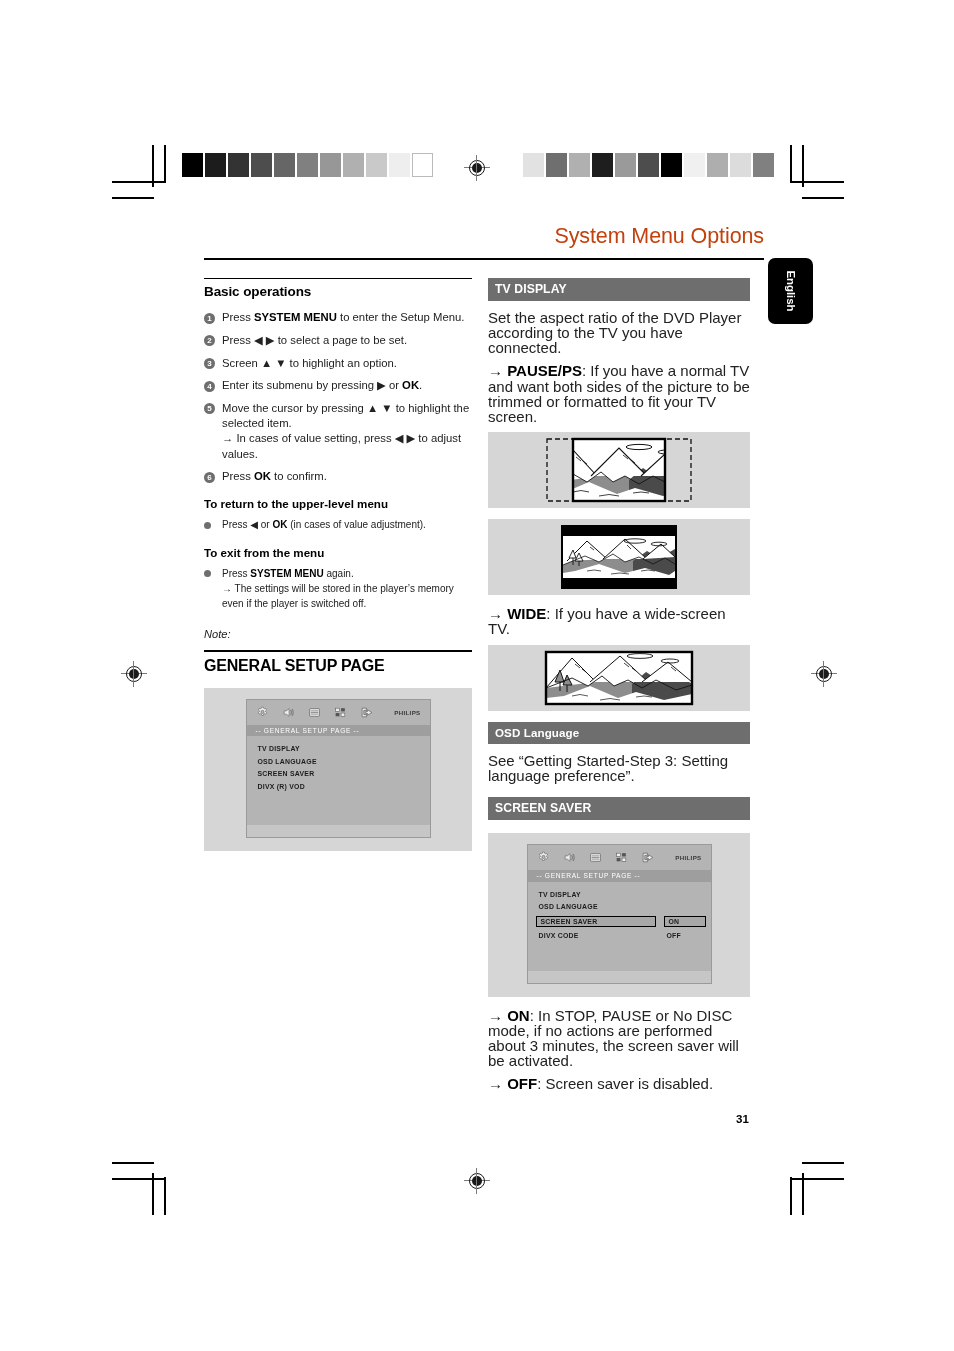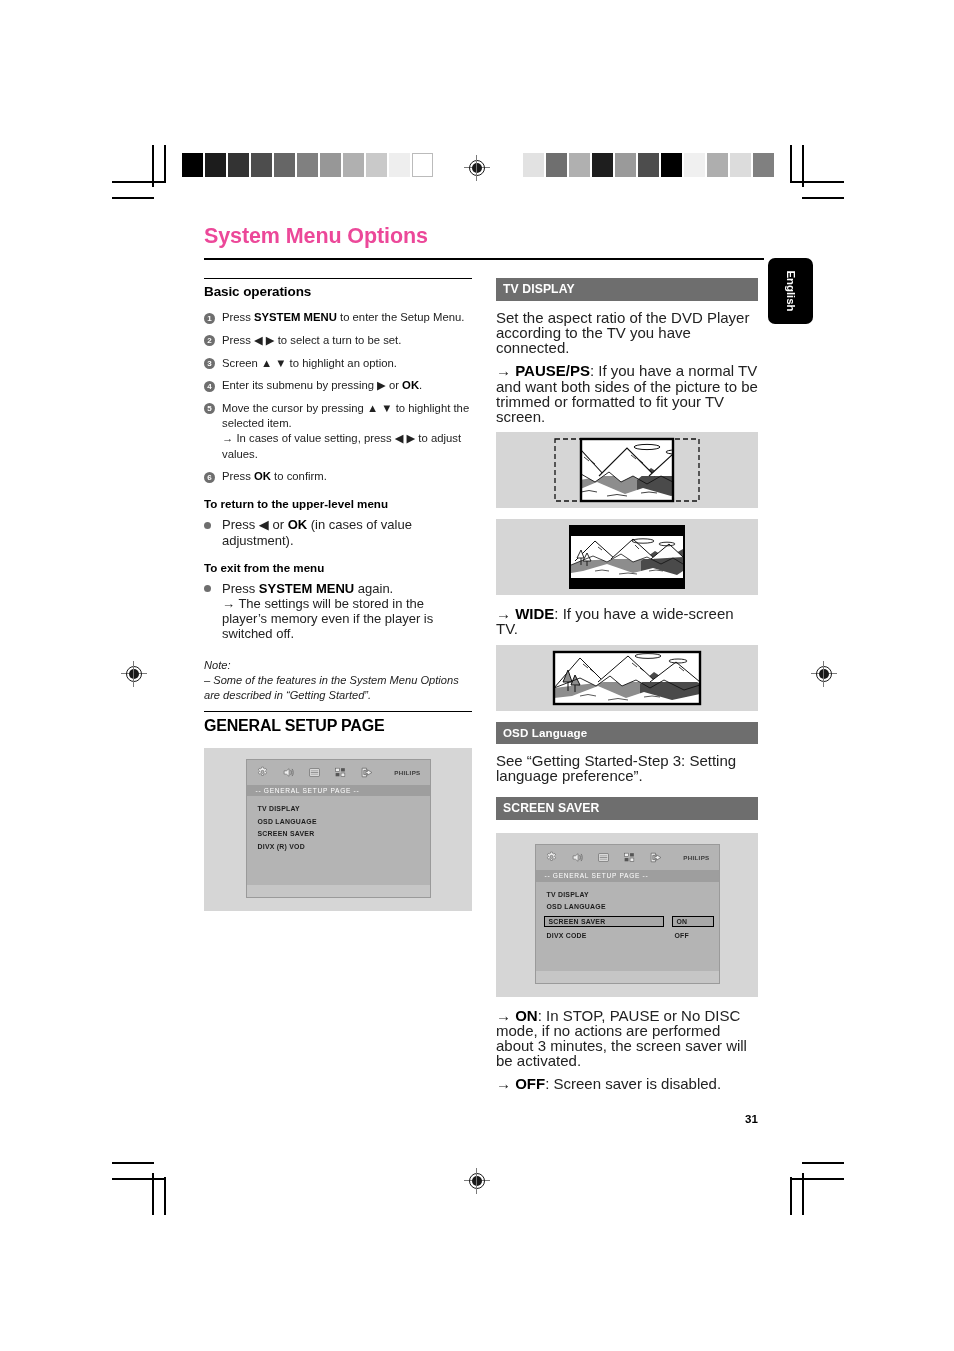--- a/index.html
+++ b/index.html
@@ -22,46 +22,46 @@
   .reg .dot{position:absolute;left:8px;top:8px;width:10px;height:10px;
     background:#1a1a1a;border-radius:50%;}
 
   .swatchbar{position:absolute;display:flex;gap:2px;}
   .swatchbar i{display:block;width:21px;height:24px;}
 
   
   .content{position:absolute;left:204px;top:225px;width:560px;}
 
   .doc-title{
-    font-size:21.5px;font-weight:bold;letter-spacing:-0.1px;
-    color:#ec4899;line-height:1.1;margin:0 0 9px 0;
+    text-align:right;font-size:21.5px;font-weight:normal;letter-spacing:-0.1px;
+    color:#c2410c;line-height:1.1;margin:0 0 9px 0;
   }
   .title-rule{height:2.2px;background:#000;width:100%;}
 
-  .cols{display:flex;gap:24px;margin-top:18px;}
+  .cols{display:flex;gap:16px;margin-top:18px;}
   .colL{width:268px;}
   .colR{width:262px;}
 
   .sec-rule{height:1.3px;background:#000;width:100%;margin-bottom:5px;}
   h2.sub{font-size:13.5px;font-weight:bold;margin:0 0 11px 0;color:#000;letter-spacing:-0.1px;}
   h2.big{font-size:16px;font-weight:bold;margin:0 0 9px 0;color:#000;letter-spacing:-0.2px;}
 
   p{margin:0 0 8px 0;font-size:15px;line-height:15.2px;color:#222;}
   b{font-weight:bold;color:#000;}
 
   
   .step{display:flex;margin-bottom:7.5px;font-size:11.3px;line-height:15.2px;}
   .num{
     flex:0 0 auto;width:11px;height:11px;border-radius:50%;
     background:#6e6e6e;color:#fff;font-size:8px;font-weight:bold;
     display:flex;align-items:center;justify-content:center;
     margin-right:7px;margin-top:2.5px;
   }
   .step .txt{flex:1 1 auto;color:#222;}
-  .bullet-row{display:flex;margin-bottom:8px;font-size:13px;line-height:15.2px;}
+  .bullet-row{display:flex;margin-bottom:8px;font-size:10px;line-height:15.2px;}
   .bdot{flex:0 0 auto;width:7px;height:7px;border-radius:50%;background:#6e6e6e;
         margin-right:11px;margin-top:4.5px;}
   .bullet-row .txt{flex:1 1 auto;color:#222;}
   .arrow{font-weight:bold;}
 
   .boldhead{font-size:11.6px;font-weight:bold;color:#000;margin:13px 0 7px 0;}
   .note{font-style:italic;font-size:11.1px;line-height:15px;color:#222;margin-top:16px;}
   .note .nlabel{display:block;}
   .note .nbody{display:block;}
 
@@ -97,21 +97,21 @@
 
   .english-tab{
     position:absolute;left:768px;top:258px;width:45px;height:66px;
     background:#000;border-radius:7px;
   }
   .english-tab span{
     position:absolute;left:50%;top:50%;
     transform:translate(-50%,-50%) rotate(90deg);
     color:#fff;font-size:11.4px;font-weight:bold;white-space:nowrap;
   }
-  .pageno{position:absolute;left:736px;top:1113px;font-size:11.5px;font-weight:bold;color:#000;margin-left:9px;}
+  .pageno{position:absolute;left:736px;top:1113px;font-size:11.5px;font-weight:bold;color:#000;}
 </style>
 </head>
 <body>
 
 <div class="page">
 
   <div>
     <div class="mark" style="left:112px;top:181px;width:54px;height:1.6px;"></div>
     <div class="mark" style="left:112px;top:197px;width:42px;height:1.6px;"></div>
     <div class="mark" style="left:164px;top:145px;width:1.6px;height:38px;"></div>
@@ -196,21 +196,21 @@
         <div class="sec-rule"></div>
         <h2 class="sub">Basic operations</h2>
 
         <div id="steps-list">
             <div class="step">
               <div class="num">1</div>
               <div class="txt">Press <b>SYSTEM MENU</b> to enter the Setup Menu.</div>
             </div>
             <div class="step">
               <div class="num">2</div>
-              <div class="txt">Press ◀ ▶ to select a turn to be set.</div>
+              <div class="txt">Press ◀ ▶ to select a page to be set.</div>
             </div>
             <div class="step">
               <div class="num">3</div>
               <div class="txt">Screen ▲ ▼  to highlight an option.</div>
             </div>
             <div class="step">
               <div class="num">4</div>
               <div class="txt">Enter its submenu by pressing ▶ or <b>OK</b>.</div>
             </div>
             <div class="step">
@@ -230,21 +230,20 @@
         </div>
 
         <div class="boldhead">To exit from the menu</div>
         <div class="bullet-row">
           <div class="bdot"></div>
           <div class="txt">Press <b>SYSTEM MENU</b> again.<br><span class="arrow">→</span> The settings will be stored in the player’s memory even if the player is switched off.</div>
         </div>
 
         <div class="note">
           <span class="nlabel">Note:</span>
-          <span class="nbody">–   Some of the features in the System Menu Options are described in “Getting Started”.</span>
         </div>
 
         <div style="margin-top:8px;">
           <div class="sec-rule"></div>
           <h2 class="big">GENERAL SETUP PAGE</h2>
         </div>
 
         <div class="plate" style="padding:11px 0 13px 0;margin-top:13px;">
           <div class="osd">
             <div class="iconrow">

